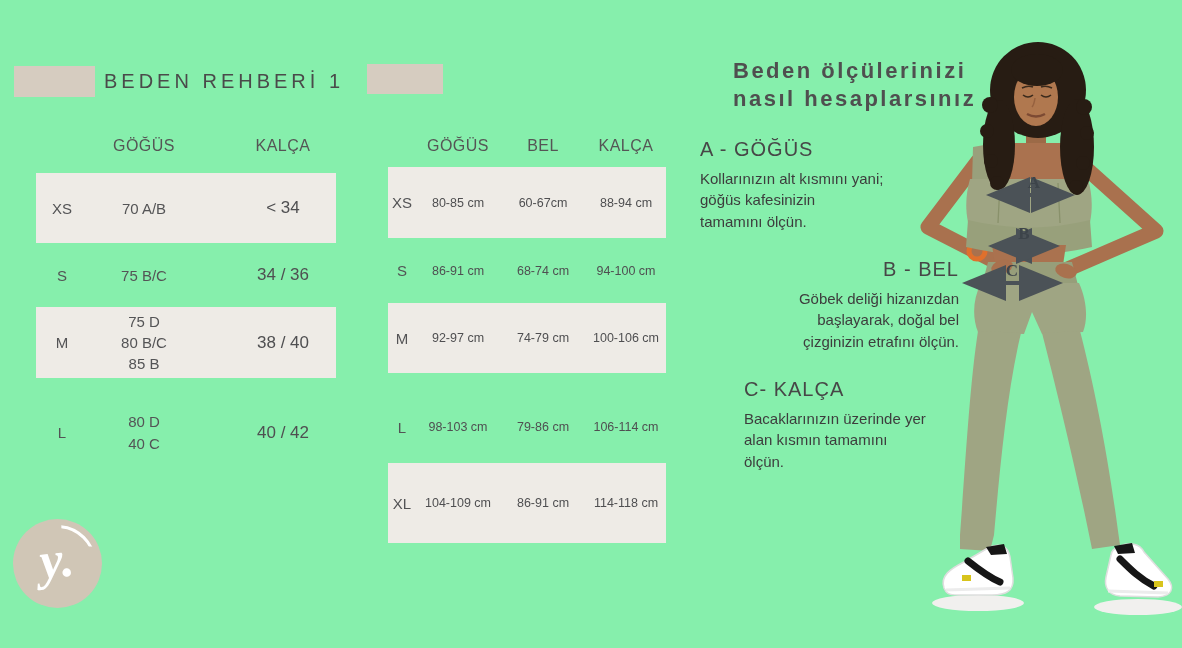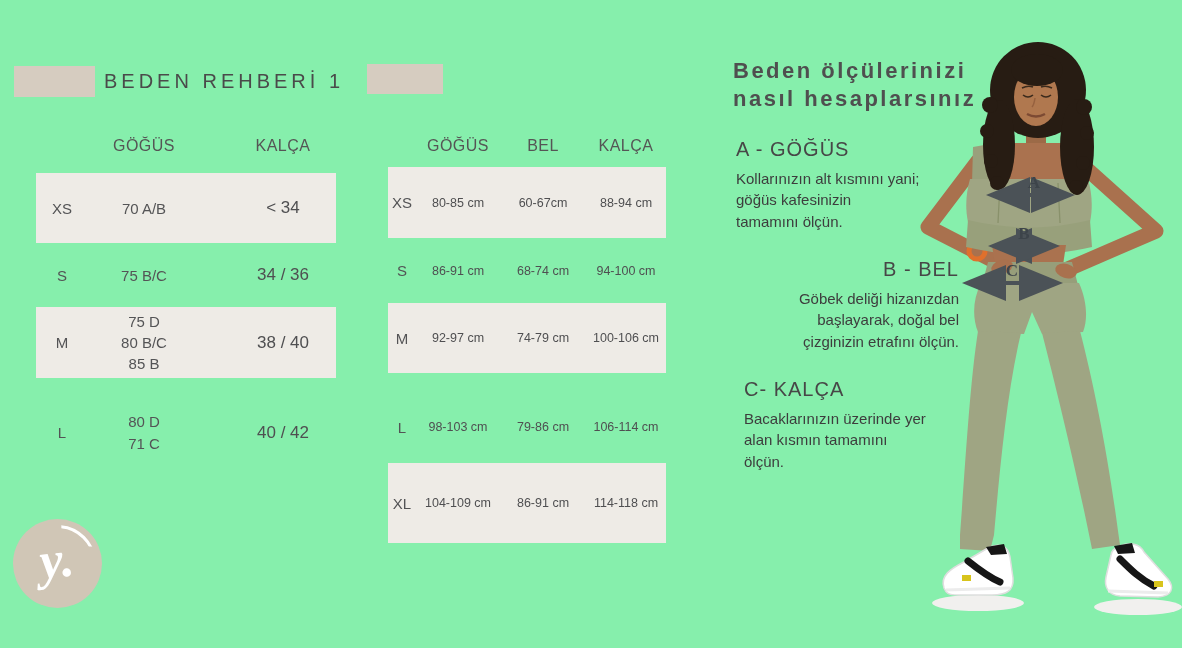--- a/index.html
+++ b/index.html
@@ -74,21 +74,21 @@
         <div>75 D</div>
         <div>80 B/C</div>
         <div>85 B</div>
       </div>
       <span class="hipv c3pad">38 / 40</span>
     </div>
     <div class="trow t1cols r1d">
       <span class="sz">L</span>
       <div class="lines">
         <div>80 D</div>
-        <div>71 C</div>
+        <div>40 C</div>
       </div>
       <span class="hipv c3pad">40 / 42</span>
     </div>
   </div>
 
   <div class="abs swatch" style="left:367px;top:64px;width:76px;height:30px;"></div>
 
   <div class="abs t2" style="left:388px;top:133px;width:278px;">
     <div class="thead t2cols" style="height:26px;">
       <span></span>
@@ -128,21 +128,21 @@
       <span>86-91 cm</span>
       <span>114-118 cm</span>
     </div>
   </div>
 
   <div class="abs gtitle" style="left:733px;top:57px;font-weight:bold;">
     <div>Beden ölçülerinizi</div>
     <div>nasıl hesaplarsınız</div>
   </div>
 
-  <div class="abs sec" style="left:736px;top:138px;">
+  <div class="abs sec" style="left:700px;top:138px;">
     <h3>A - GÖĞÜS</h3>
     <p>Kollarınızın alt kısmını yani;
 göğüs kafesinizin
 tamamını ölçün.</p>
   </div>
   <div class="abs sec" style="left:744px;top:258px;text-align:right;">
     <h3>B - BEL</h3>
     <p>Göbek deliği hizanızdan
 başlayarak, doğal bel
 çizginizin etrafını ölçün.</p>

